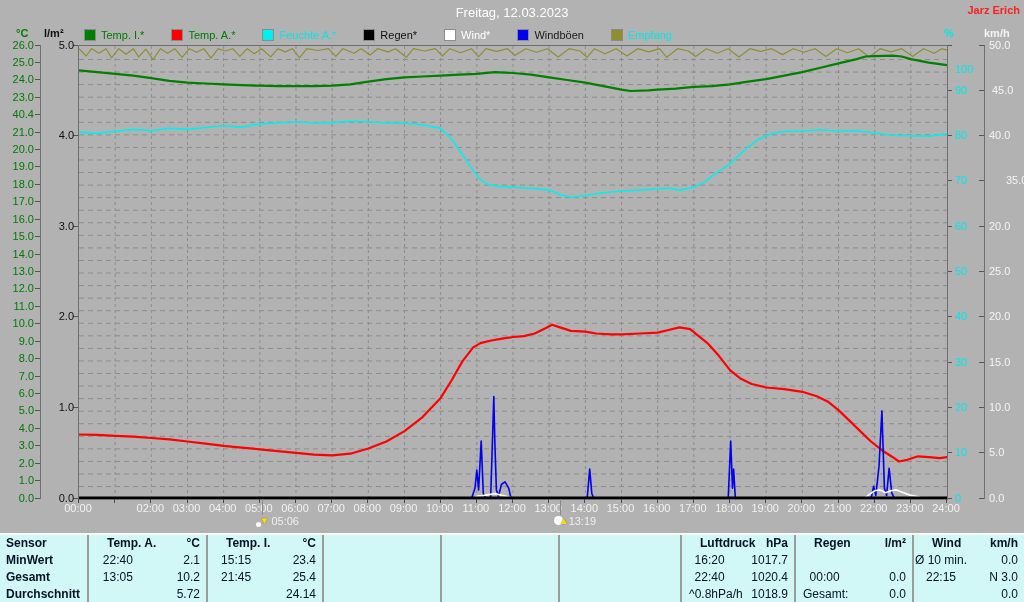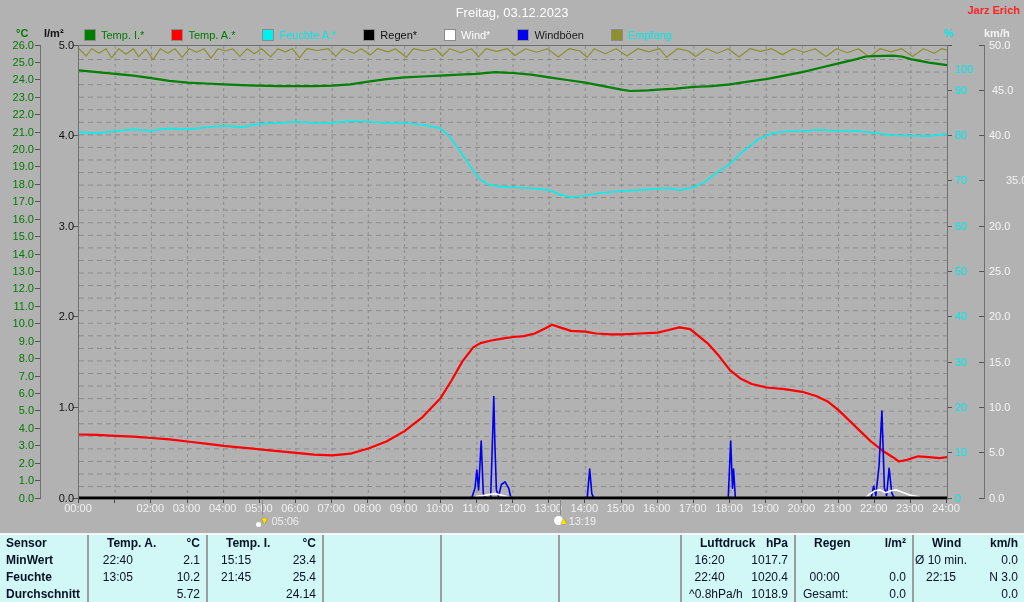--- a/index.html
+++ b/index.html
@@ -42,21 +42,21 @@
   .cell .lft.la{text-align:left;padding-left:7px;}
   .cell .rgt{flex:1 1 48%;text-align:right;padding-right:6px;}
   .cell.hdr{font-weight:bold;}
   .cell.hdr .lft{text-align:left;padding-left:18px;}
   .rowlab{font-weight:bold;padding-left:6px;}
 </style>
 </head>
 <body>
 
 <div id="stage">
-  <div class="title">Freitag, 03.12.2023</div>
+  <div class="title">Freitag, 12.03.2023</div>
   <div class="owner">Jarz Erich</div>
 
   <div class="ax-head" id="h-tempc">°C</div>
   <div class="ax-head" id="h-rain">l/m²</div>
   <div class="ax-head" id="h-pct">%</div>
   <div class="ax-head" id="h-kmh">km/h</div>
 
   <div id="legend">
       <div class="leg-item">
         <span class="leg-swatch" style="background: rgb(0, 127, 0);"></span>
@@ -92,21 +92,21 @@
       <div class="vax-line" style="left: 40px;"></div>
       <div class="tick" style="left: 35px; top: 44.5px;"></div>
       <div class="vlab r" style="left: 4px; top: 38.5px; width: 30px; color: rgb(0, 122, 0);">26.0</div>
       <div class="tick" style="left: 35px; top: 61.9231px;"></div>
       <div class="vlab r" style="left: 4px; top: 55.9231px; width: 30px; color: rgb(0, 122, 0);">25.0</div>
       <div class="tick" style="left: 35px; top: 79.3462px;"></div>
       <div class="vlab r" style="left: 4px; top: 73.3462px; width: 30px; color: rgb(0, 122, 0);">24.0</div>
       <div class="tick" style="left: 35px; top: 96.7692px;"></div>
       <div class="vlab r" style="left: 4px; top: 90.7692px; width: 30px; color: rgb(0, 122, 0);">23.0</div>
       <div class="tick" style="left: 35px; top: 114.192px;"></div>
-      <div class="vlab r" style="left: 4px; top: 108.192px; width: 30px; color: rgb(0, 122, 0);">22.0</div>
+      <div class="vlab r" style="left: 4px; top: 108.192px; width: 30px; color: rgb(0, 122, 0);">40.4</div>
       <div class="tick" style="left: 35px; top: 131.615px;"></div>
       <div class="vlab r" style="left: 4px; top: 125.615px; width: 30px; color: rgb(0, 122, 0);">21.0</div>
       <div class="tick" style="left: 35px; top: 149.038px;"></div>
       <div class="vlab r" style="left: 4px; top: 143.038px; width: 30px; color: rgb(0, 122, 0);">20.0</div>
       <div class="tick" style="left: 35px; top: 166.462px;"></div>
       <div class="vlab r" style="left: 4px; top: 160.462px; width: 30px; color: rgb(0, 122, 0);">19.0</div>
       <div class="tick" style="left: 35px; top: 183.885px;"></div>
       <div class="vlab r" style="left: 4px; top: 177.885px; width: 30px; color: rgb(0, 122, 0);">18.0</div>
       <div class="tick" style="left: 35px; top: 201.308px;"></div>
       <div class="vlab r" style="left: 4px; top: 195.308px; width: 30px; color: rgb(0, 122, 0);">17.0</div>
@@ -392,21 +392,21 @@
       </div>
       <div class="cell sep">
         <span class="lft"></span>
         <span class="rgt"></span>
       </div>
       <div class="cell sep">
         <span class="lft">Ø 10 min.</span>
         <span class="rgt">0.0</span>
       </div>
       <div class="cell">
-        <span class="rowlab">Feuchte</span>
+        <span class="rowlab">Gesamt</span>
       </div>
       <div class="cell sep">
         <span class="lft">13:05</span>
         <span class="rgt">10.2</span>
       </div>
       <div class="cell sep">
         <span class="lft">21:45</span>
         <span class="rgt">25.4</span>
       </div>
       <div class="cell sep"></div>

